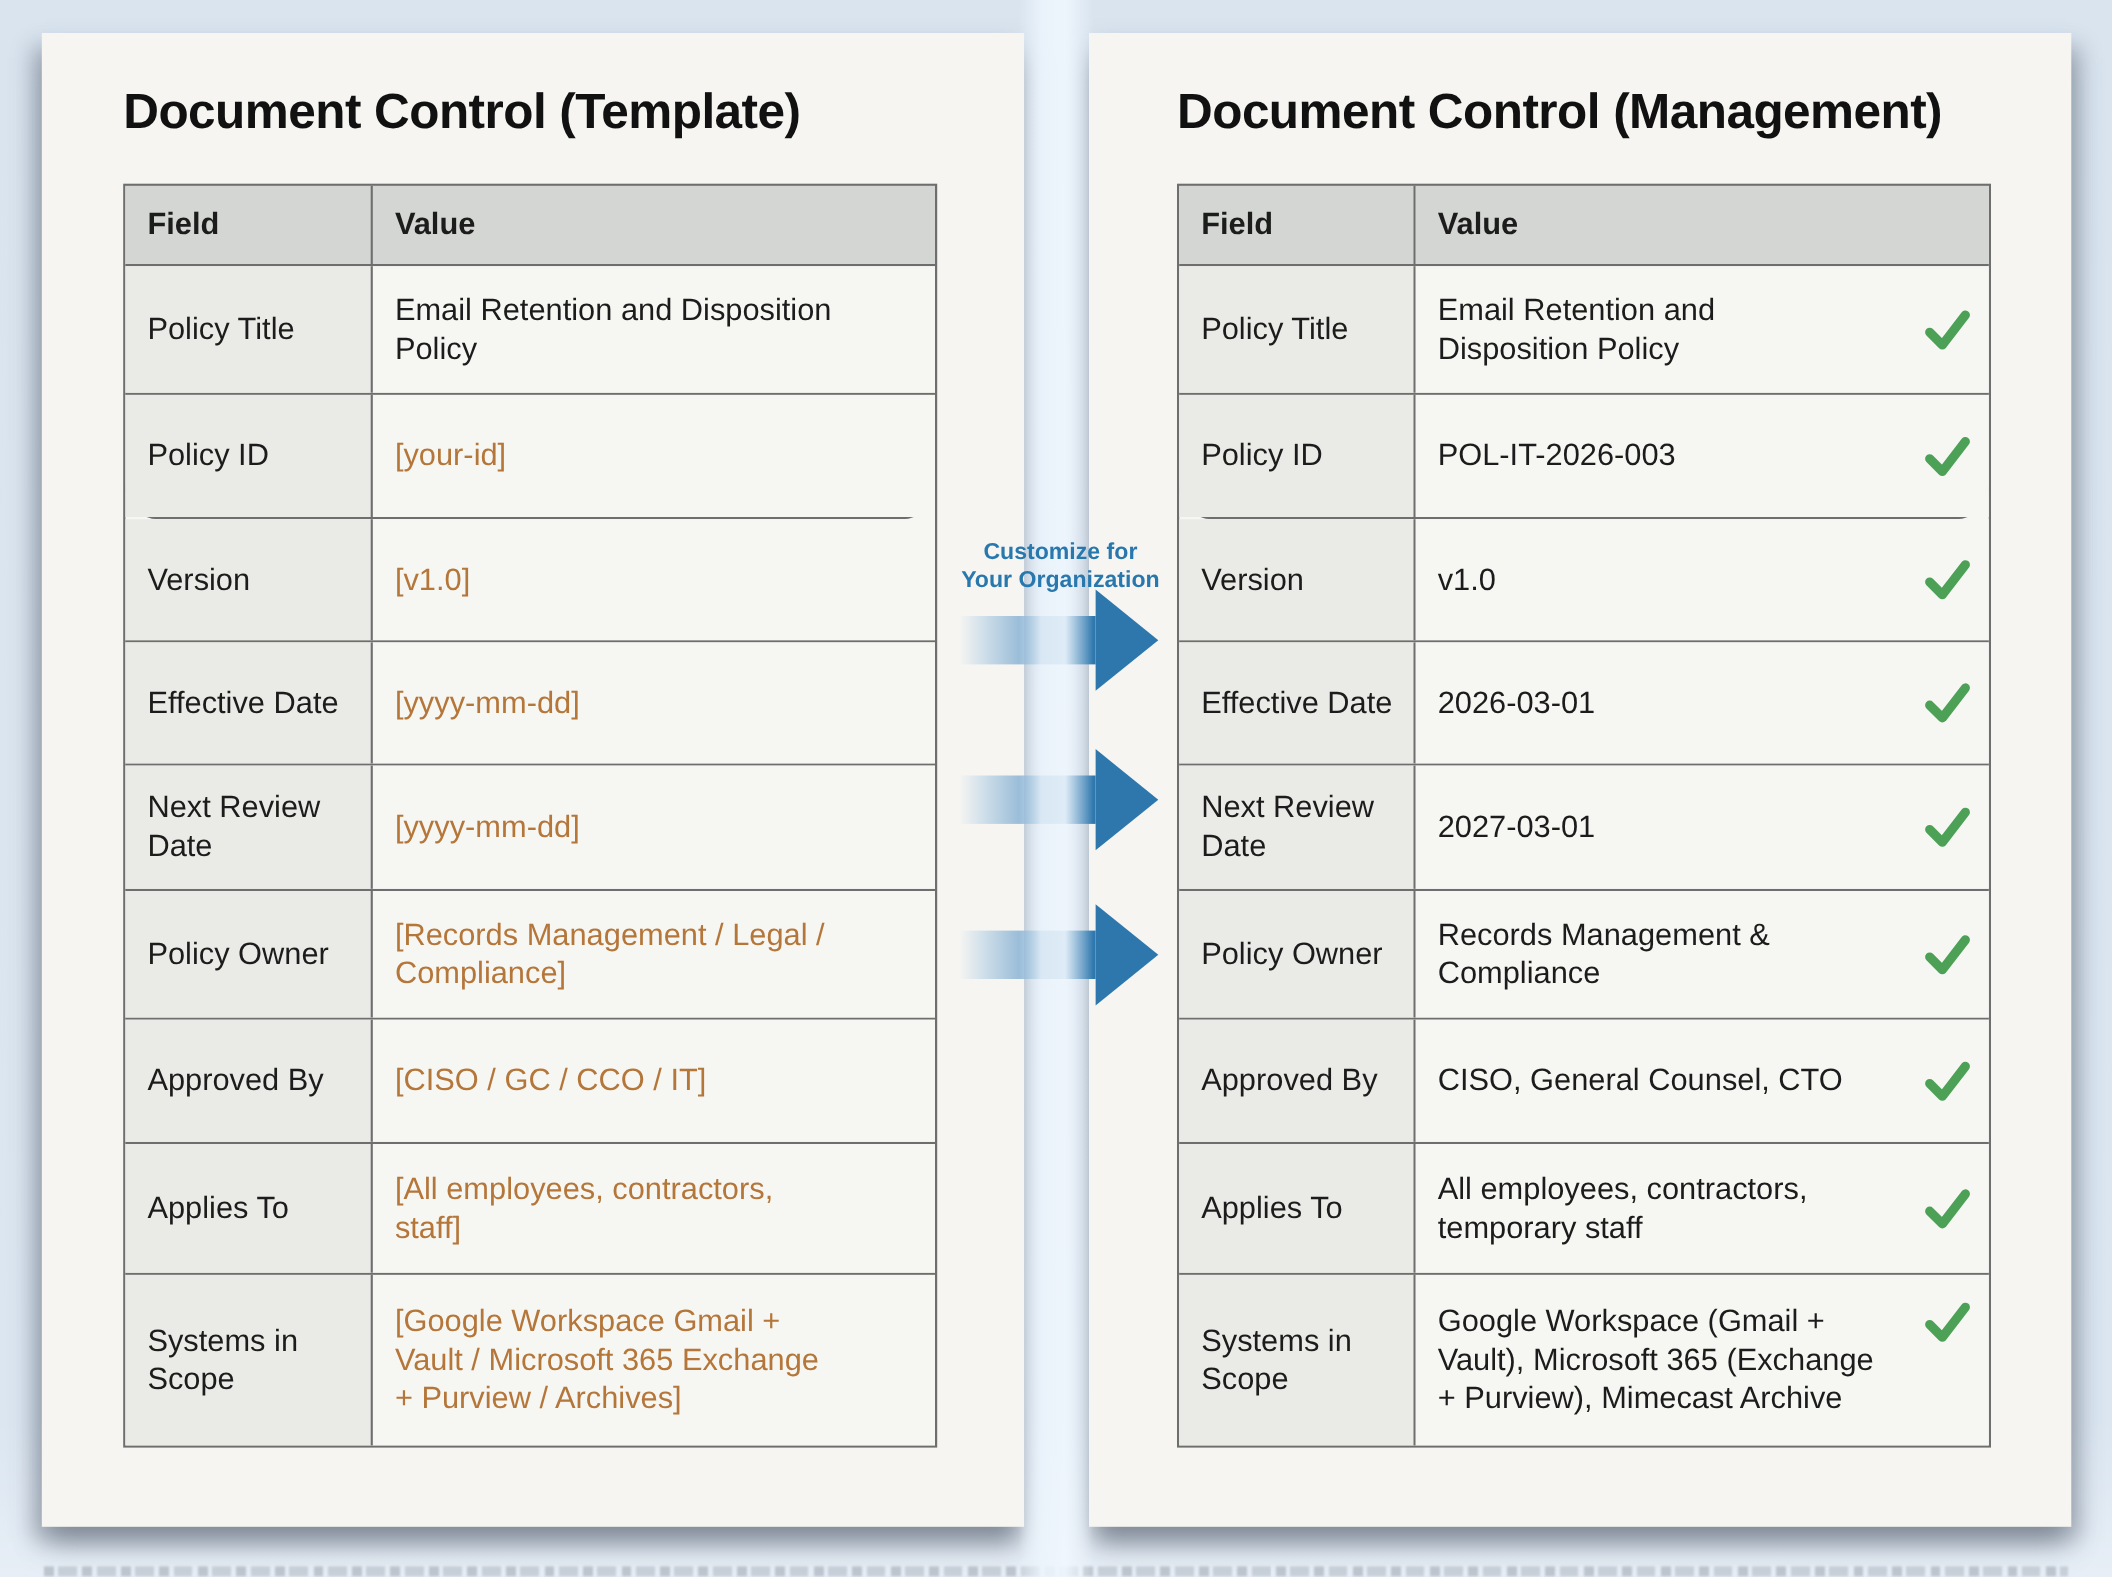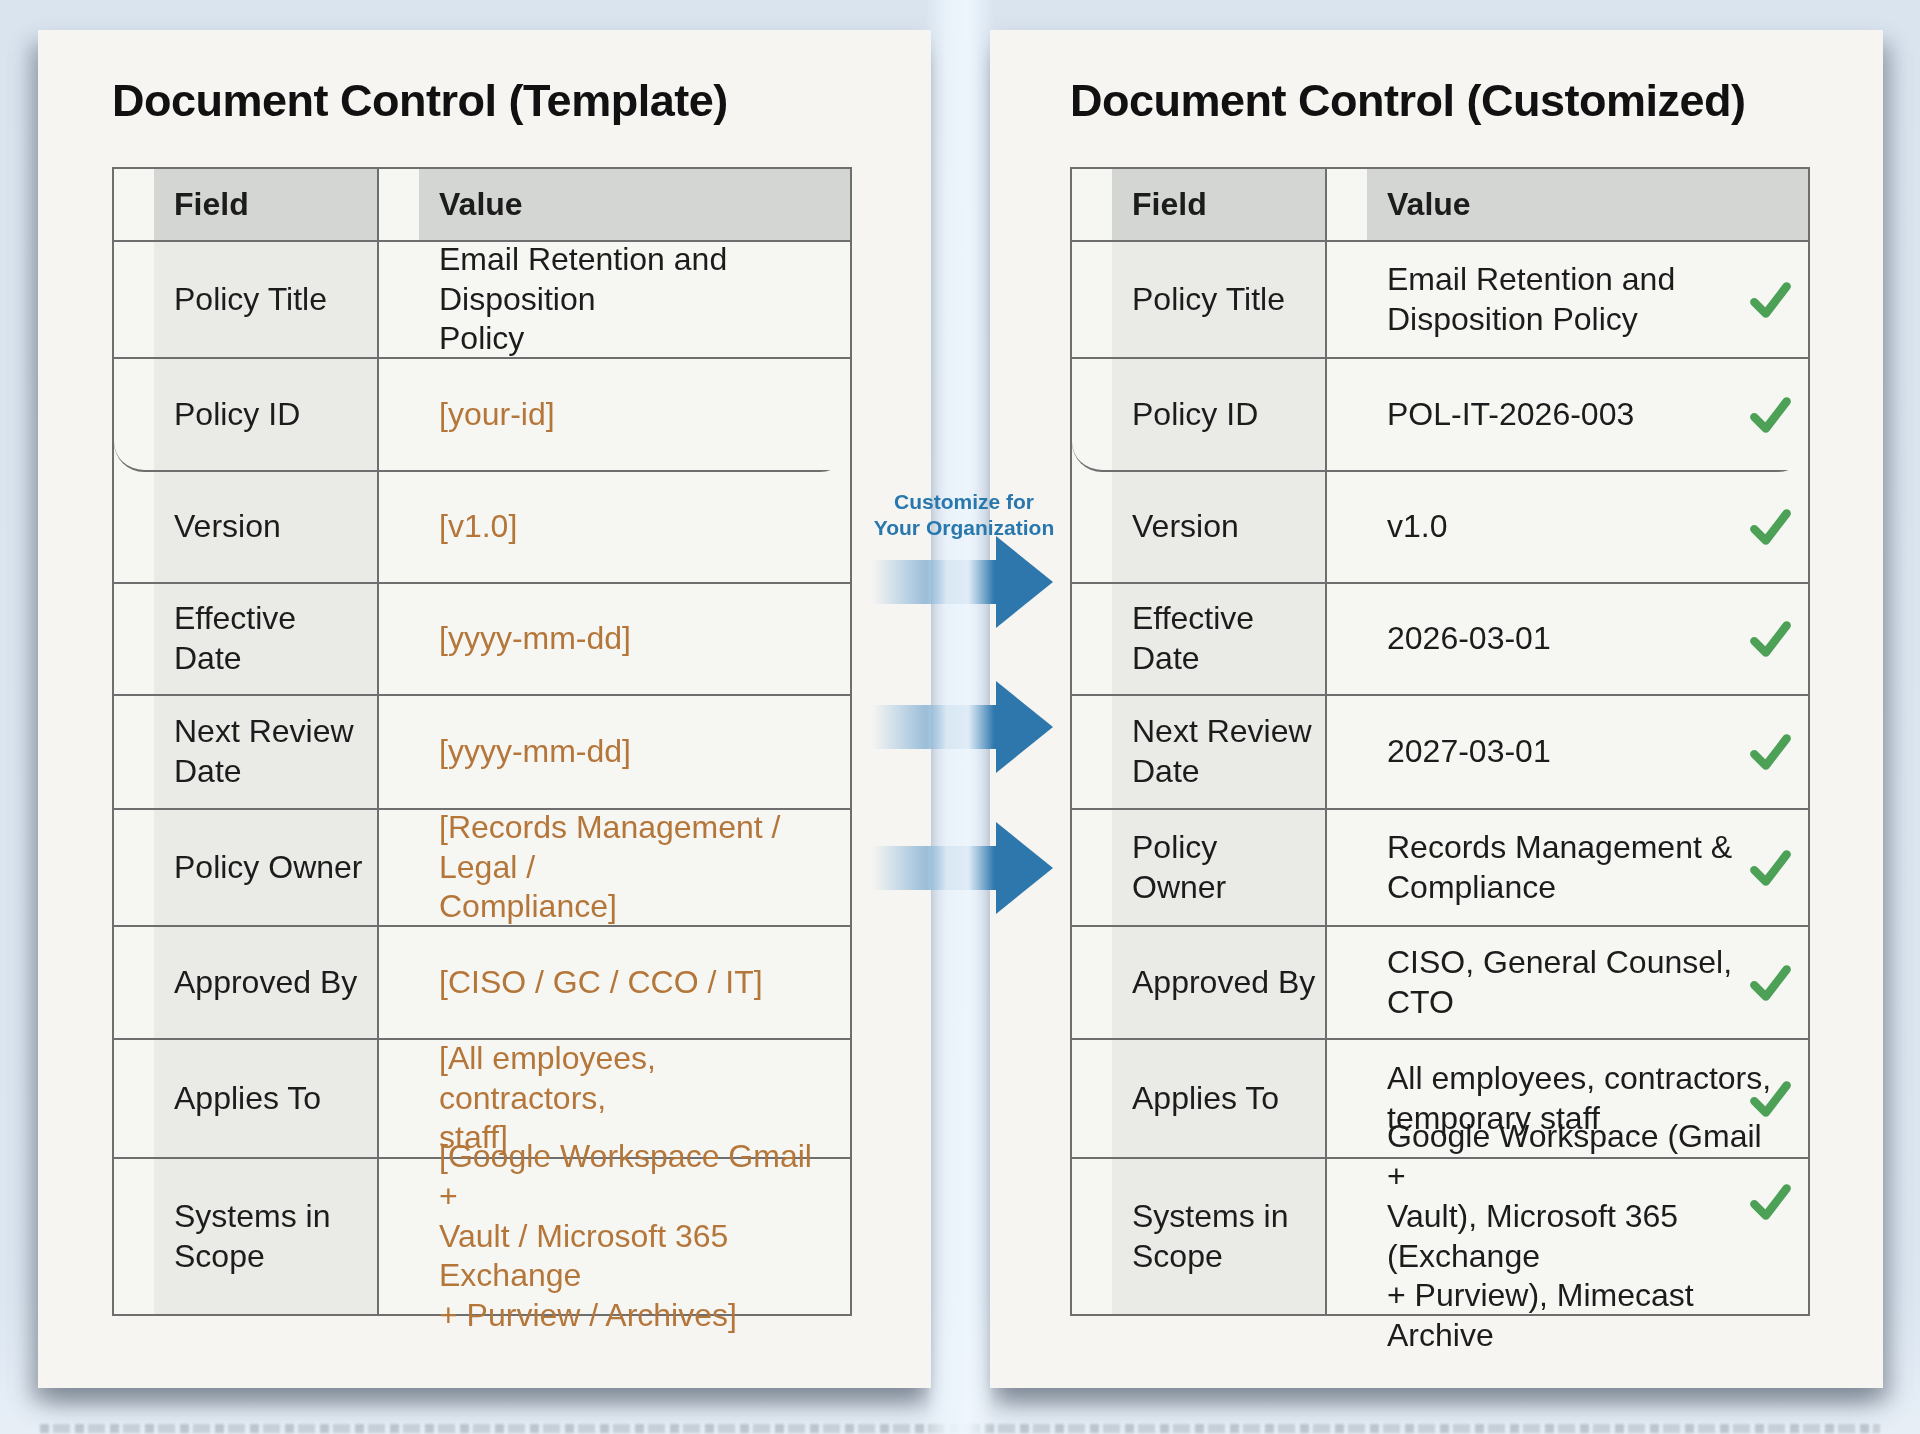--- a/index.html
+++ b/index.html
@@ -18,21 +18,21 @@
 
   
   .dc-table{position:absolute;top:137px;left:74px;width:740px;border:2px solid #6e6e6e;
     box-sizing:border-box;background:#f6f6f3;}
   .paper.right .dc-table{left:80px;}
   .row{display:flex;border-bottom:2px solid #6e6e6e;box-sizing:border-box;}
   .row:last-child{border-bottom:none;}
   .hr{height:73px;}
   .r0{height:117px;}.r1{height:113px;border-radius:30px;}.r2{height:112px;}.r3{height:112px;}.r4{height:114px;}
   .r5{height:117px;}.r6{height:113px;}.r7{height:119px;}.r8{height:155px;}
-  .cell{display:flex;align-items:center;box-sizing:border-box;font-size:32px;color:#1c1c1c;line-height:1.24;margin-left:40px;}
+  .cell{display:flex;align-items:center;box-sizing:border-box;font-size:28px;color:#1c1c1c;line-height:1.24;}
   .cell .val{white-space:pre-line;}
   .cell.field{width:225px;border-right:2px solid #6e6e6e;background:#eaeae7;padding:0 8px 0 20px;}
   .paper.right .cell.field{width:215px;}
   .cell.value{flex:1;background:#f6f6f3;padding:0 20px;position:relative;}
   .row.hr .cell{background:#d3d6d2;font-weight:700;}
   .cell.placeholder .val{color:#b5763a;}
 
   
   .check{position:absolute;right:14px;top:50%;transform:translateY(-50%);width:46px;height:42px;}
   .row.r8 .check{top:22px;transform:none;}
@@ -168,21 +168,21 @@
   <div class="arrow a2">
       <div class="shaft"></div>
       <div class="tip"></div>
     </div>
   <div class="arrow a3">
       <div class="shaft"></div>
       <div class="tip"></div>
     </div>
 
   <section class="paper right">
-    <h1 class="page-title">Document Control (Customized)</h1>
+    <h1 class="page-title">Document Control (Management)</h1>
 
     <div class="dc-table">
       <div class="row hr">
         <div class="cell field">
             <span class="val">Field</span>
           </div>
         <div class="cell value">
             <span class="val">Value</span>
           </div>
       </div>

